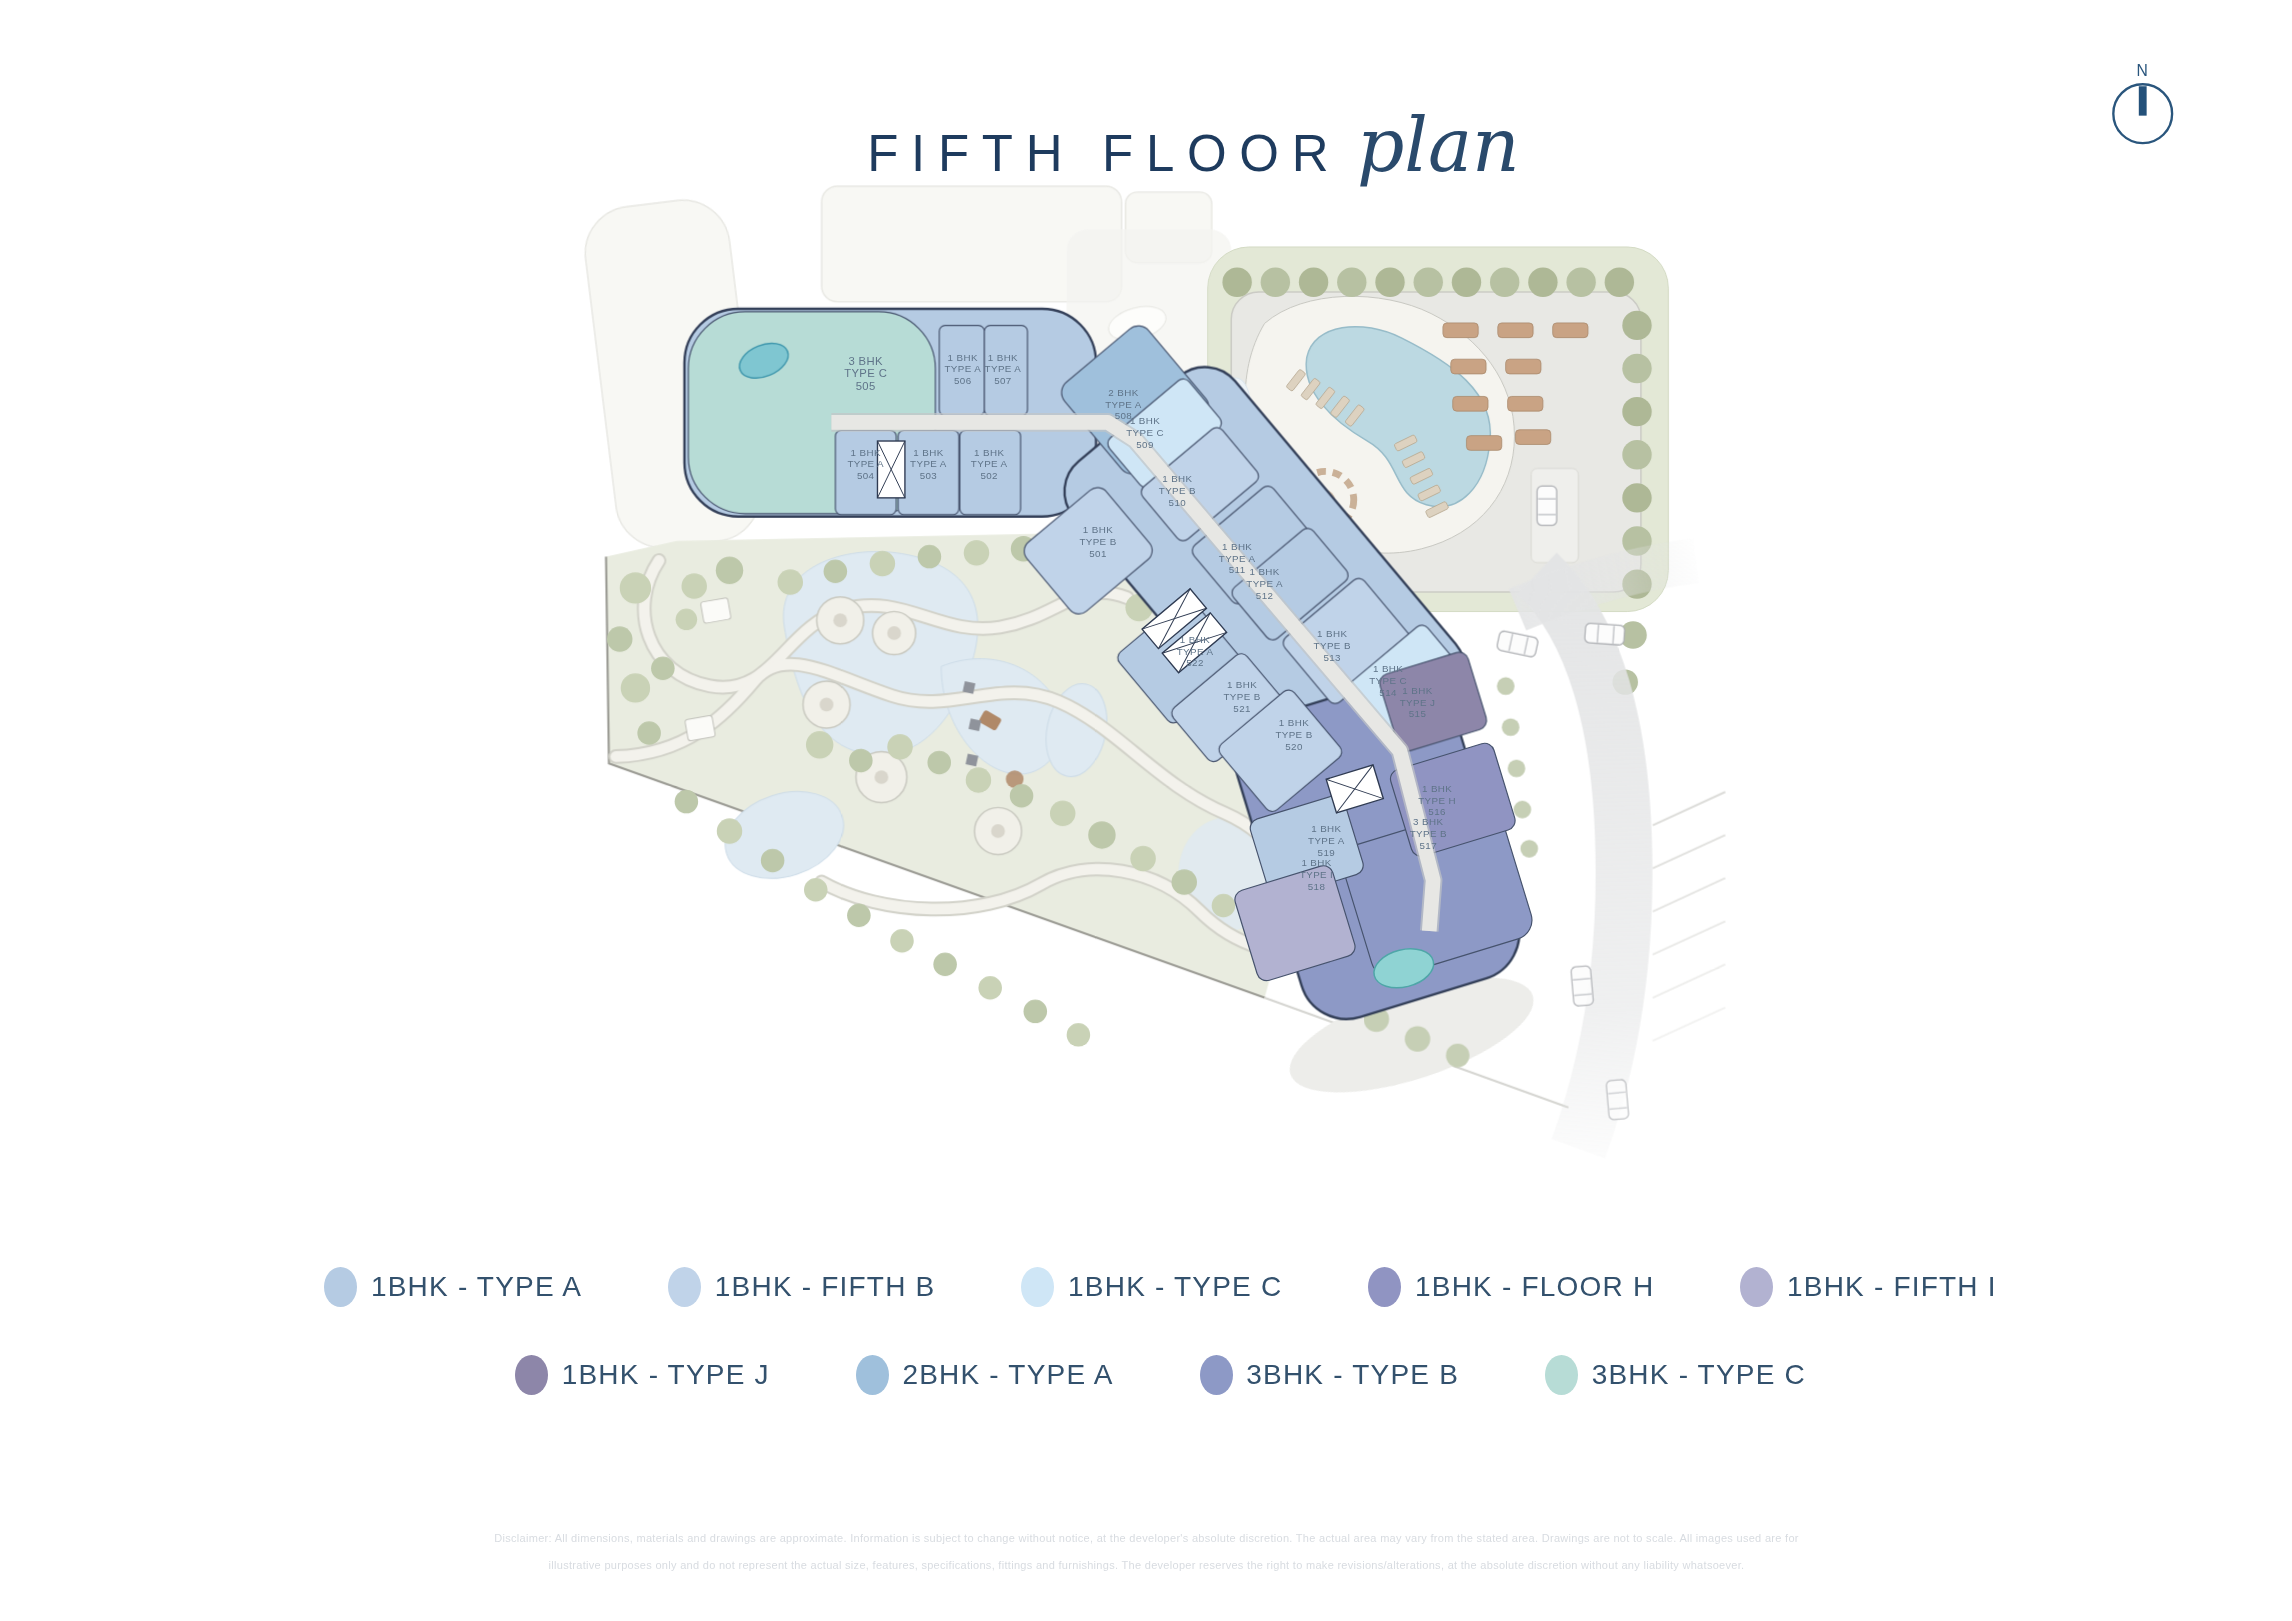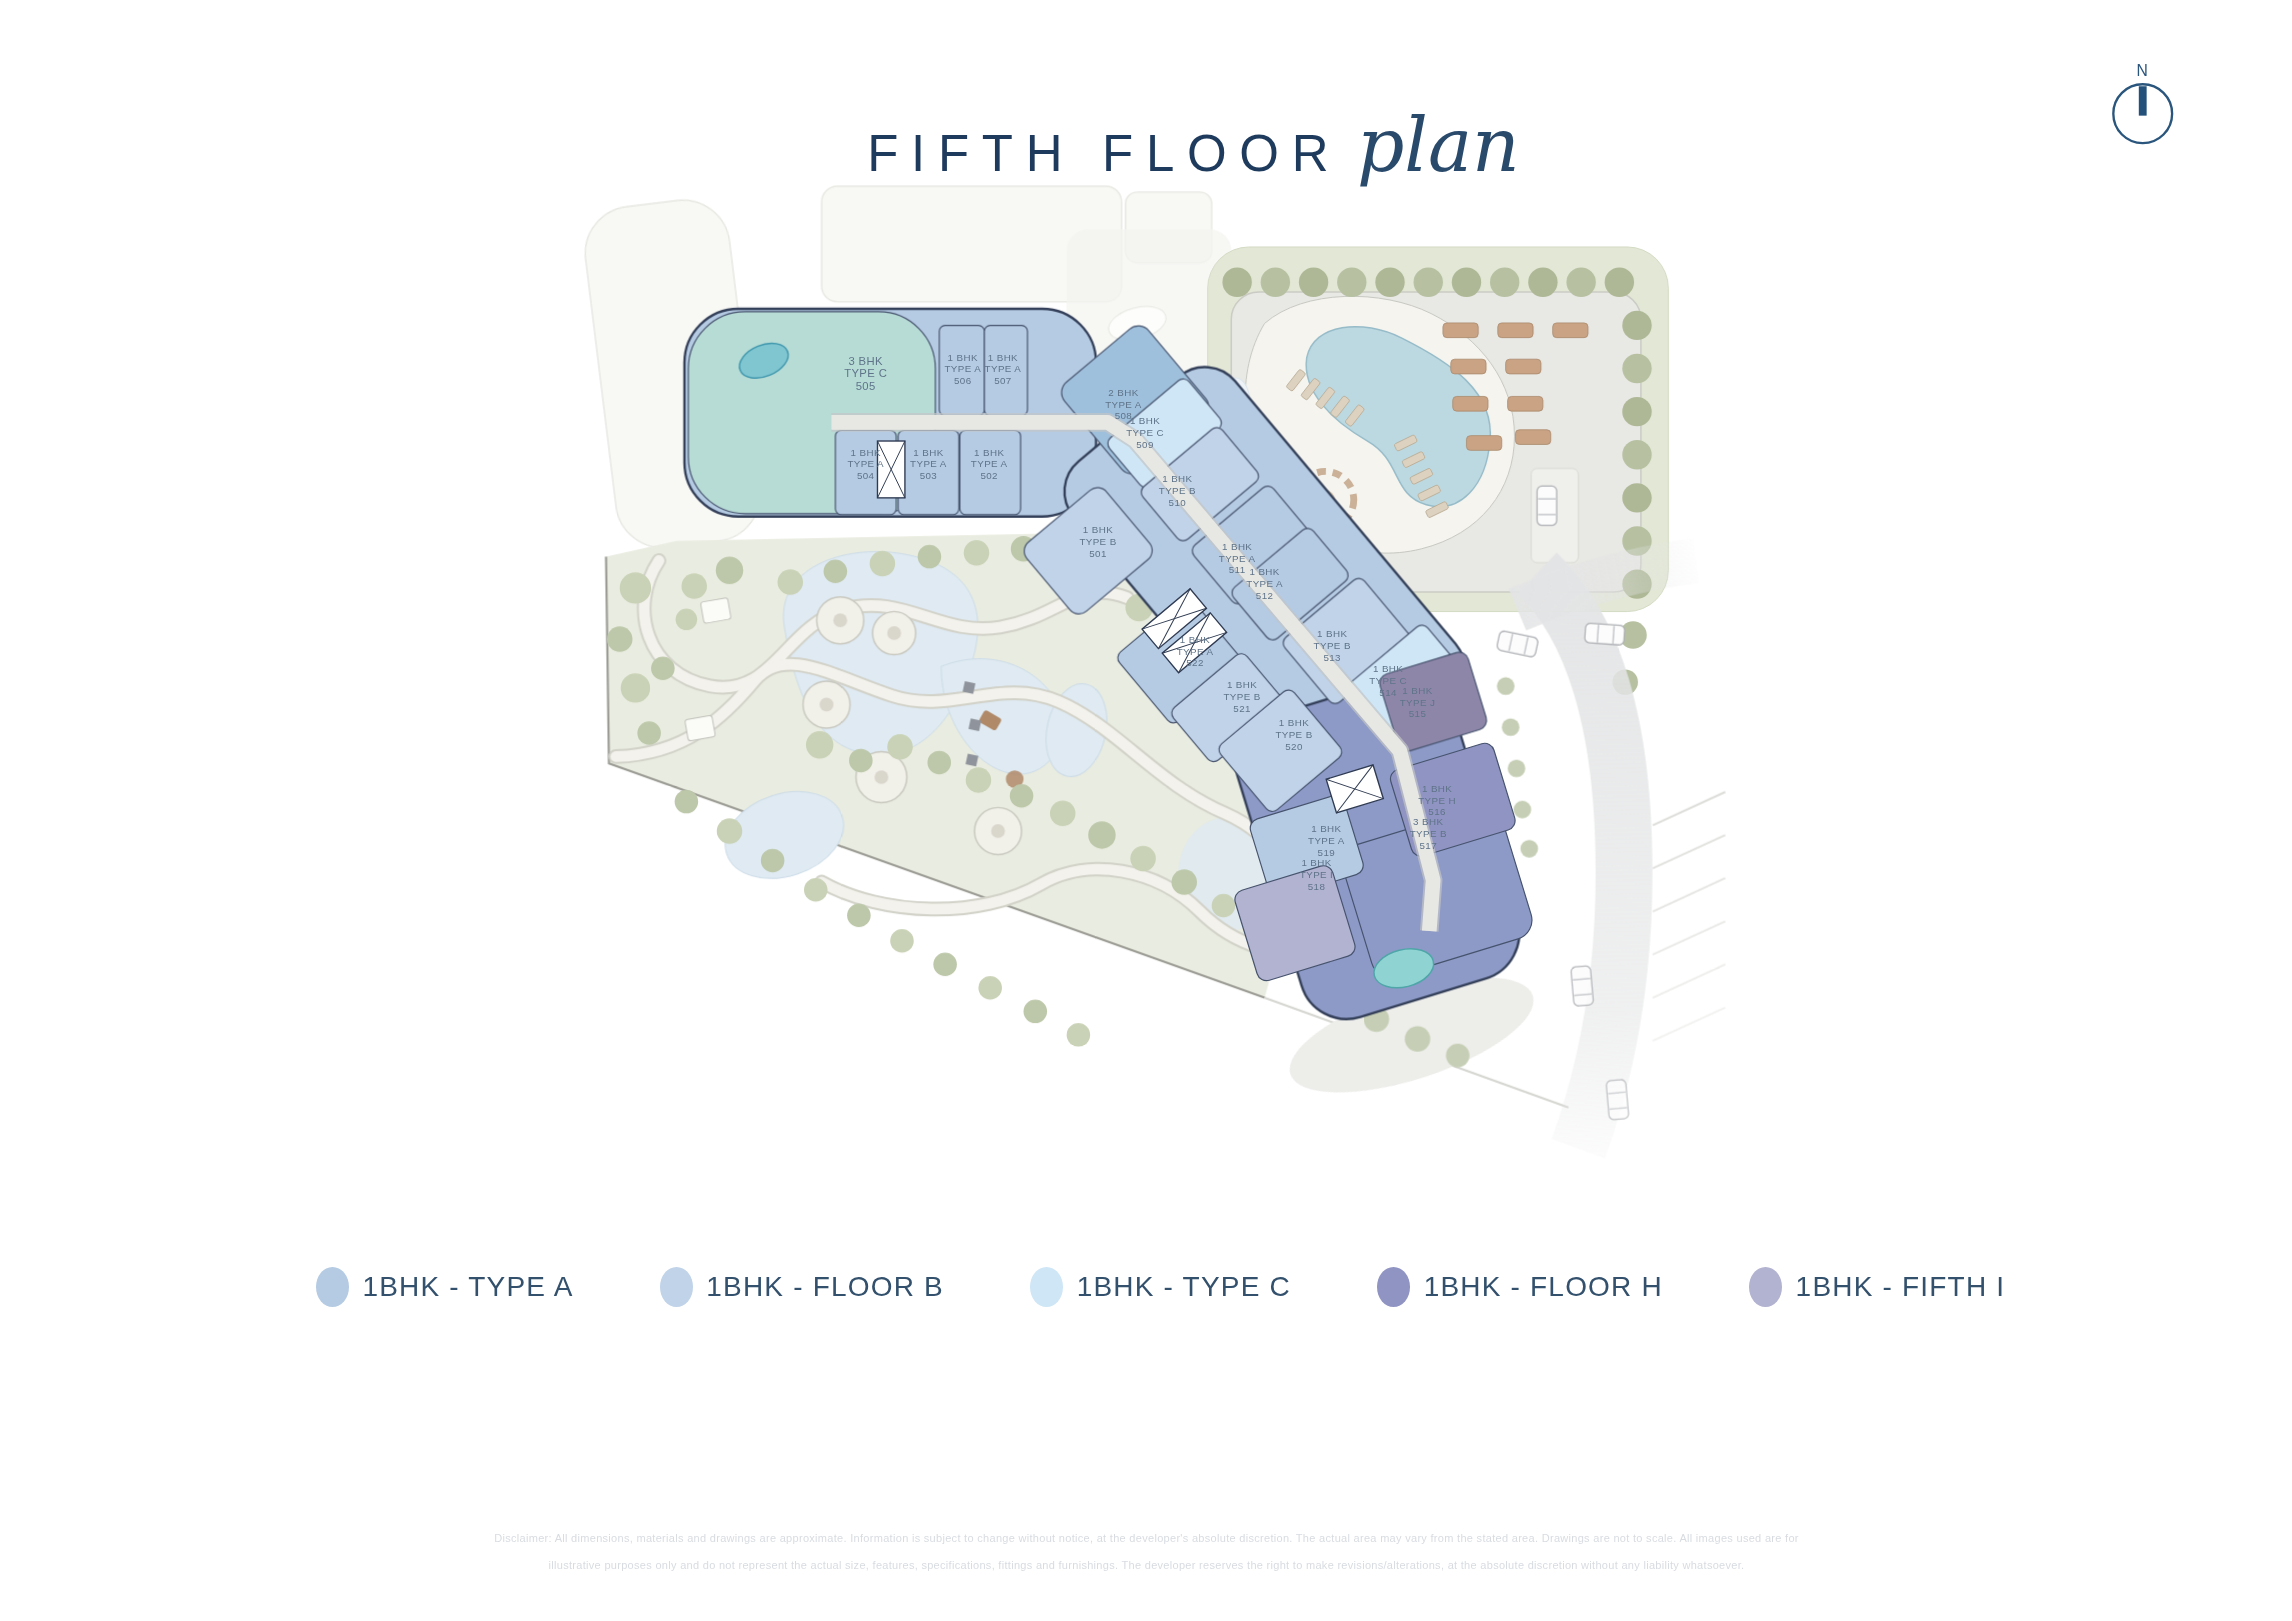--- a/index.html
+++ b/index.html
@@ -341,33 +341,51 @@
 </svg>
 
 <div class="legend">
     <div class="legend-row">
       <div class="legend-item">
         <span class="legend-dot" style="background: rgb(181, 203, 227);"></span>
         <span class="legend-label">1BHK - TYPE A</span>
       </div>
       <div class="legend-item">
         <span class="legend-dot" style="background: rgb(192, 211, 233);"></span>
-        <span class="legend-label">1BHK - FLOOR B</span>
+        <span class="legend-label">1BHK - FIFTH B</span>
       </div>
       <div class="legend-item">
         <span class="legend-dot" style="background: rgb(207, 230, 246);"></span>
         <span class="legend-label">1BHK - TYPE C</span>
       </div>
       <div class="legend-item">
         <span class="legend-dot" style="background: rgb(144, 148, 194);"></span>
         <span class="legend-label">1BHK - FLOOR H</span>
       </div>
       <div class="legend-item">
         <span class="legend-dot" style="background: rgb(178, 178, 209);"></span>
         <span class="legend-label">1BHK - FIFTH I</span>
+      </div>
+    </div>
+    <div class="legend-row">
+      <div class="legend-item">
+        <span class="legend-dot" style="background: rgb(141, 134, 169);"></span>
+        <span class="legend-label">1BHK - TYPE J</span>
+      </div>
+      <div class="legend-item">
+        <span class="legend-dot" style="background: rgb(159, 192, 220);"></span>
+        <span class="legend-label">2BHK - TYPE A</span>
+      </div>
+      <div class="legend-item">
+        <span class="legend-dot" style="background: rgb(141, 153, 198);"></span>
+        <span class="legend-label">3BHK - TYPE B</span>
+      </div>
+      <div class="legend-item">
+        <span class="legend-dot" style="background: rgb(183, 220, 214);"></span>
+        <span class="legend-label">3BHK - TYPE C</span>
       </div>
     </div>
   </div>
 
 <div class="disclaimer">
   <div>Disclaimer: All dimensions, materials and drawings are approximate. Information is subject to change without notice, at the developer's absolute discretion. The actual area may vary from the stated area. Drawings are not to scale. All images used are for</div>
   <div>illustrative purposes only and do not represent the actual size, features, specifications, fittings and furnishings. The developer reserves the right to make revisions/alterations, at the absolute discretion without any liability whatsoever.</div>
 </div>
 
 

